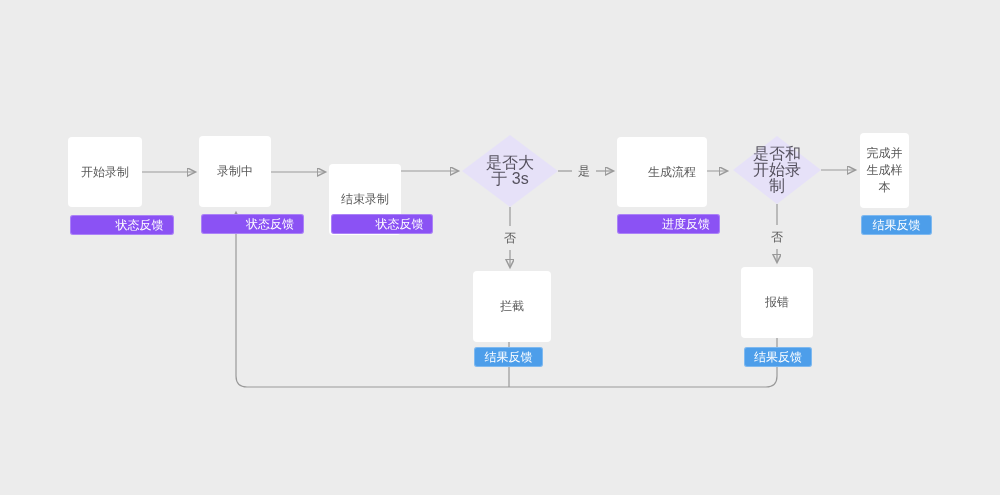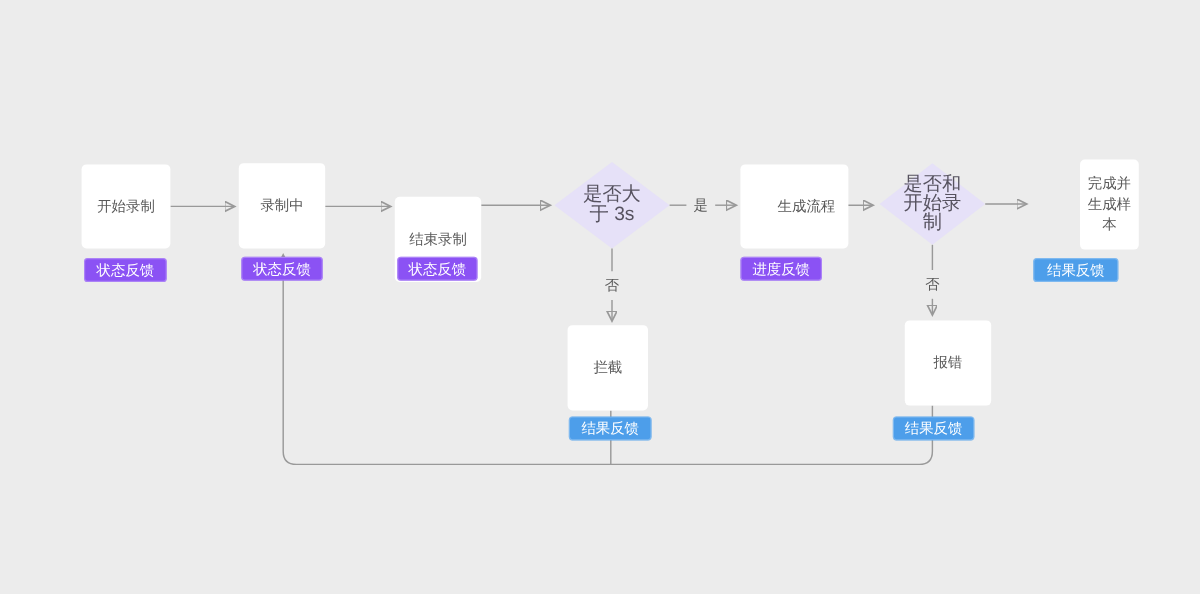--- a/index.html
+++ b/index.html
@@ -59,21 +59,21 @@
     z-index: 3;
     color: var(--badge-text, #fff);
     font-size: 12px;
     border-radius: 3px;
     display: flex;
     align-items: center;
     justify-content: center;
     text-align: center;
     box-shadow: inset 0 0 0 1px rgba(255,255,255,0.28);
   }
-  .badge.purple { background: var(--badge-purple, #8b52f4); }
+  .badge.purple { background: var(--badge-purple, #8b52f4); padding-left: 35px; }
   .badge.blue   { background: var(--badge-blue, #4d9eea); }
   .edge-label {
     position: absolute;
     z-index: 2;
     color: var(--node-text, #595959);
     font-size: 12px;
     width: 16px;
     height: 16px;
     display: flex;
     align-items: center;
@@ -136,38 +136,38 @@
   <div class="diamond-label" style="left:480px; top:143px; width:60px; height:56px;">是否大于 3s</div>
   <div class="diamond-label" style="left:749px; top:142px; width:56px; height:56px;">是否和 开始录制</div>
 
   <div class="node" style="left:617px; top:137px; width:70px; height:70px;padding-left:20px;">
     <span class="inner">生成流程</span>
   </div>
   <div class="badge purple" style="left:617px; top:214px; width:68px; height:20px;">
     <span>进度反馈</span>
   </div>
 
-  <div class="node" style="left:900px; top:133px; width:49px; height:75px; padding:0 5px; box-sizing:border-box;">
+  <div class="node" style="left:860px; top:133px; width:49px; height:75px; padding:0 5px; box-sizing:border-box;">
     <span class="inner">完成并生成样本</span>
   </div>
   <div class="badge blue" style="left:861px; top:215px; width:71px; height:20px;">
     <span>结果反馈</span>
   </div>
 
   <div class="edge-label" style="left:576px; top:163px;">是</div>
   <div class="edge-label" style="left:502px; top:230px;">否</div>
   <div class="edge-label" style="left:769px; top:229px;">否</div>
 
-  <div class="node" style="left:473px; top:271px; width:67px; height:71px;">
+  <div class="node" style="left:473px; top:271px; width:78px; height:71px;">
     <span class="inner">拦截</span>
   </div>
   <div class="badge blue" style="left:474px; top:347px; width:69px; height:20px;">
     <span>结果反馈</span>
   </div>
 
-  <div class="node" style="left:741px; top:267px; width:72px; height:71px;margin-left:13px;">
+  <div class="node" style="left:741px; top:267px; width:72px; height:71px;">
     <span class="inner">报错</span>
   </div>
   <div class="badge blue" style="left:744px; top:347px; width:68px; height:20px;">
     <span>结果反馈</span>
   </div>
 
 </div>
 
 </body></html>

